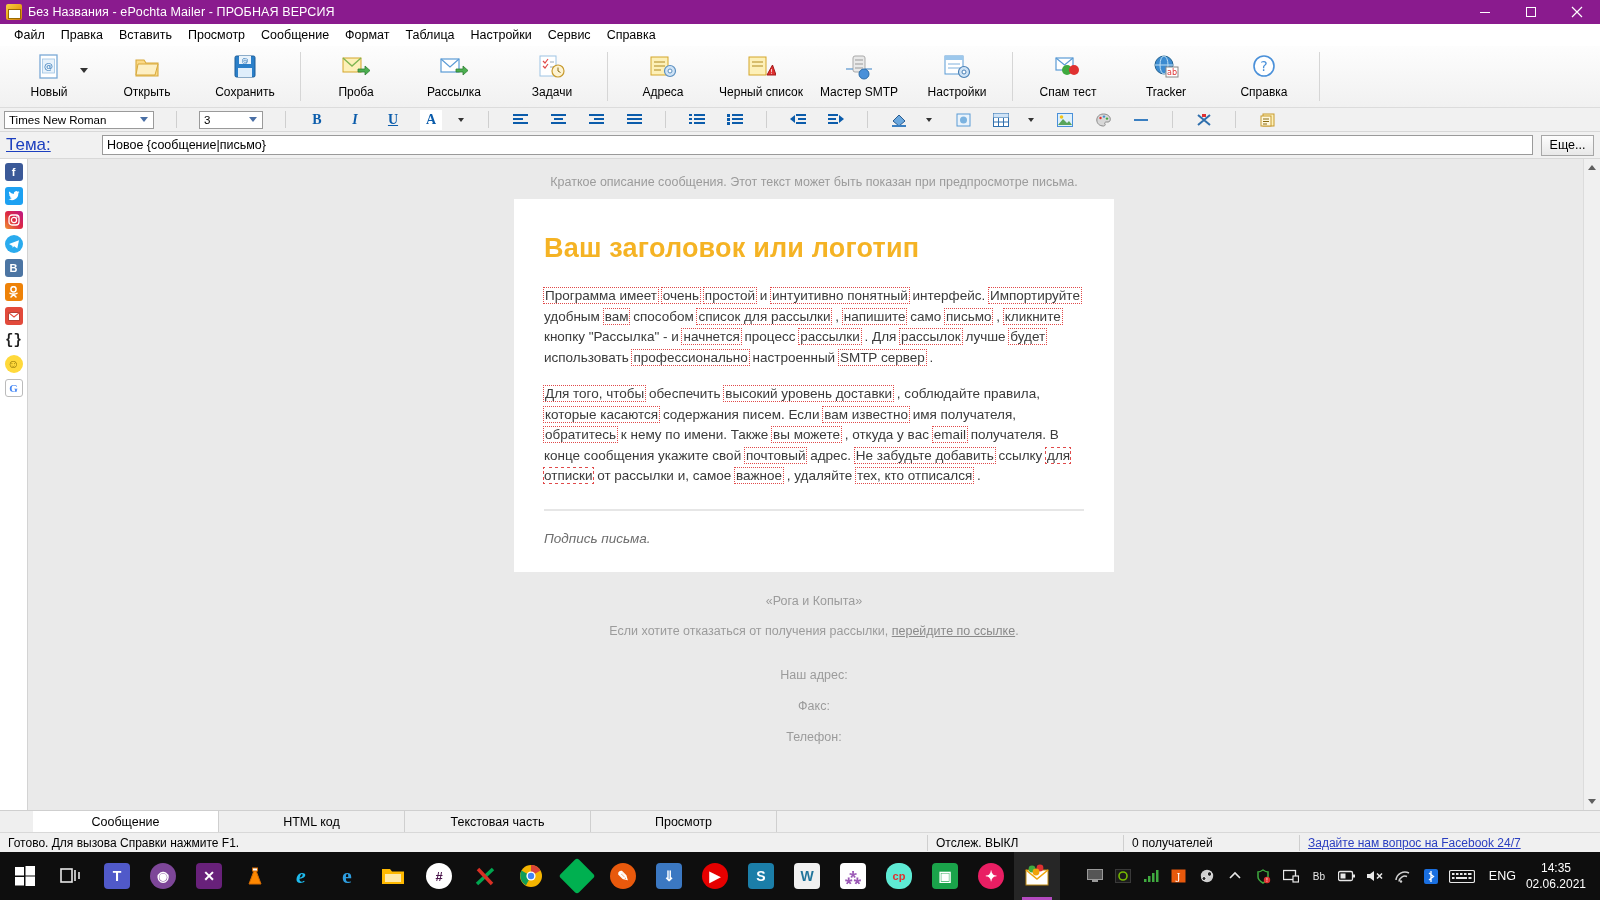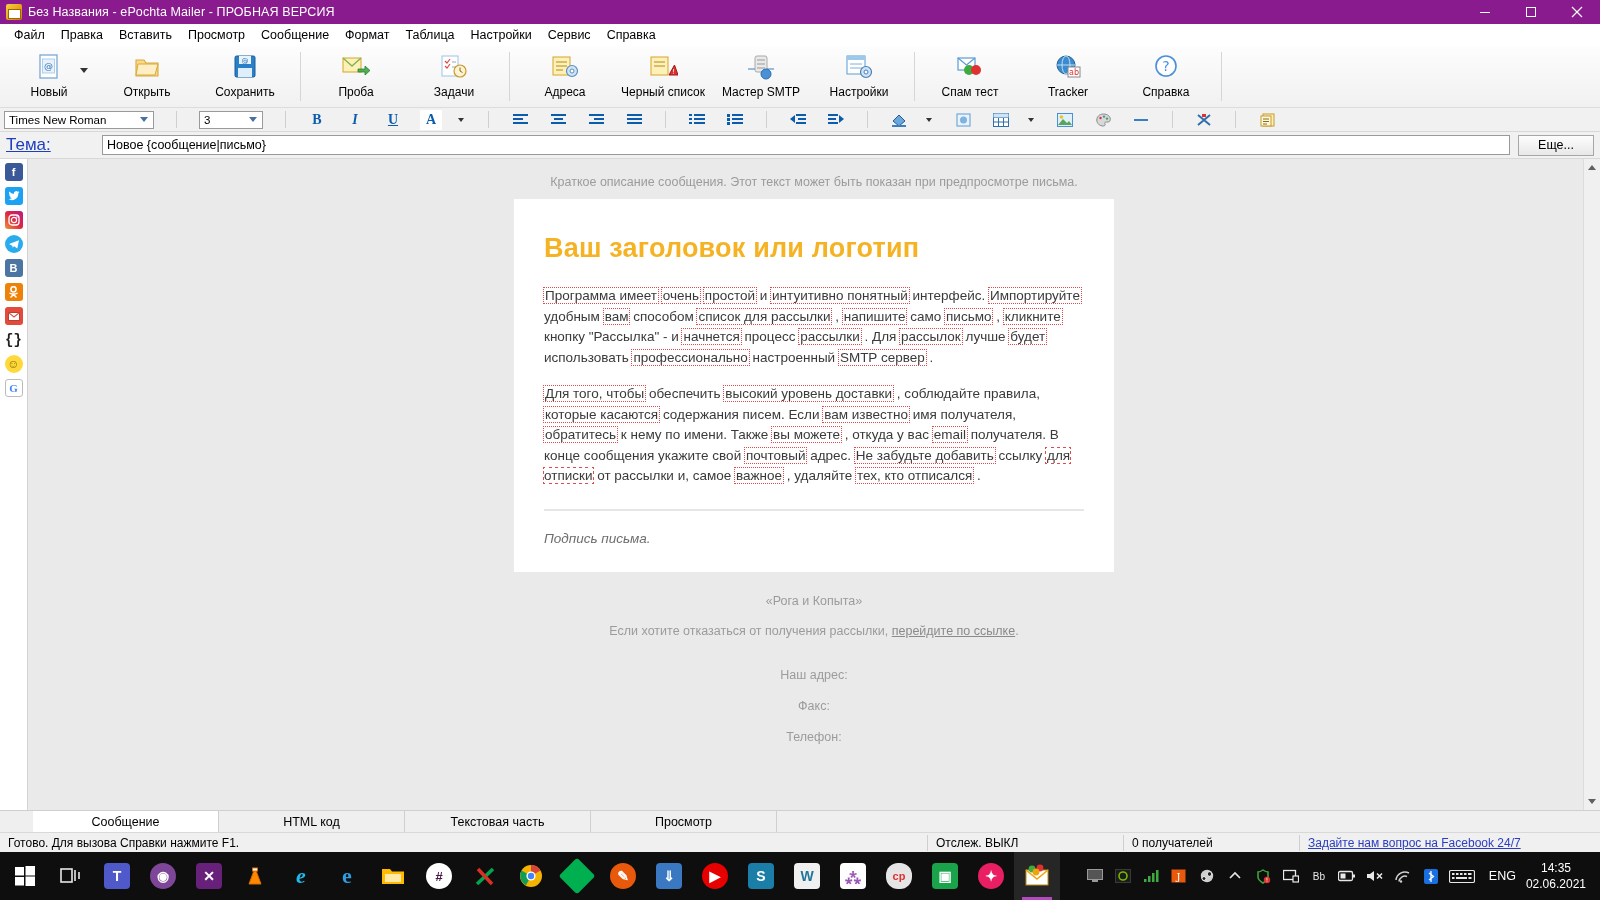--- a/index.html
+++ b/index.html
@@ -94,21 +94,21 @@
   }
   .subjbar .lbl{
     color:#1c3fbf; text-decoration:underline; font-size:17px; width:96px;
     padding-right:16px; cursor:pointer;
   }
   .subjbar input{
     flex:1 1 auto; height:20px; border:1px solid #9a9a9a; background:#fff;
     font-family:"Liberation Sans", sans-serif; font-size:12.5px; padding:1px 4px; outline:none;
   }
   .subjbar .more{
-    margin-left:8px; width:76px; height:21px; font-size:12.5px;
+    margin-left:8px; width:53px; height:21px; font-size:12.5px;
     background:linear-gradient(180deg,#fdfdfd,#e8e8e8); border:1px solid #a7a7a7;
     display:flex; align-items:center; justify-content:center; cursor:default;
   }
 
   
   .bodyarea{ flex:1 1 auto; display:flex; position:relative; min-height:0; background:#eaeaea; }
   .socialbar{
     width:28px; flex:0 0 28px; background:#ffffff; border-right:1px solid #d3d3d3;
     display:flex; flex-direction:column; align-items:center; padding-top:4px; gap:6px;
   }
@@ -290,20 +290,30 @@
             <rect x="2" y="5" width="18" height="14" fill="#fdf0b8" stroke="#d4a62a"></rect>
             <path d="M2 5 L11 13 L20 5" fill="none" stroke="#7fb551" stroke-width="1.4"></path>
             <path d="M17 16 h7 v-3 l5 4.5 -5 4.5 v-3 h-7 z" fill="#4caf50" stroke="#2e7d32" stroke-width="0.8"></path>
           </svg>
         </div>
         <div class="lb">Проба</div>
       </div>
       <div class="tb-item">
         <div class="ic">
           <svg width="30" height="28" viewBox="0 0 30 28">
+            <rect x="2" y="6" width="18" height="13" fill="#fff" stroke="#5b9bd5" stroke-width="1.2"></rect>
+            <path d="M2 6 L11 14 L20 6" fill="none" stroke="#5b9bd5" stroke-width="1.2"></path>
+            <path d="M17 16 h7 v-3 l5 4.5 -5 4.5 v-3 h-7 z" fill="#4caf50" stroke="#2e7d32" stroke-width="0.8"></path>
+          </svg>
+        </div>
+        <div class="lb">Рассылка</div>
+      </div>
+      <div class="tb-item">
+        <div class="ic">
+          <svg width="30" height="28" viewBox="0 0 30 28">
             <rect x="3" y="3" width="16" height="20" fill="#fff" stroke="#9ec4e4"></rect>
             <path d="M6 8 l2 2 3-4 M6 13 l2 2 3-4" stroke="#e04a4a" stroke-width="1.2" fill="none"></path>
             <line x1="13" y1="9" x2="17" y2="9" stroke="#9ab" stroke-width="1"></line>
             <line x1="13" y1="14" x2="17" y2="14" stroke="#9ab" stroke-width="1"></line>
             <circle cx="21" cy="18" r="6" fill="#fdf3d2" stroke="#c79a2e" stroke-width="1.2"></circle>
             <path d="M21 14.5 v3.5 l2.5 1.5" stroke="#8a6a12" stroke-width="1" fill="none"></path>
           </svg>
         </div>
         <div class="lb">Задачи</div>
       </div>
@@ -756,21 +766,21 @@
     <div class="tbi">
         <div class="g" style="background:#1b7ea8;border-radius:4px">S</div>
       </div>
     <div class="tbi">
         <div class="g" style="background:#f0f0f0;color:#21759b;border-radius:4px">W</div>
       </div>
     <div class="tbi">
         <div class="g" style="background:#fff;color:#9b59b6;border-radius:4px">⁂</div>
       </div>
     <div class="tbi">
-        <div class="g" style="background:#e5e5e5;color:#e03131;border-radius:12px;font-size:11px">cp</div>
+        <div class="g" style="background:#5eead4;color:#e03131;border-radius:12px;font-size:11px">cp</div>
       </div>
     <div class="tbi">
         <div class="g" style="background:#1aa34a;border-radius:4px">▣</div>
       </div>
     <div class="tbi">
         <div class="g" style="background:#e91e63;border-radius:50%">✦</div>
       </div>
     <div class="tbi active">
       <svg width="26" height="24" viewBox="0 0 26 24">
           <rect x="2" y="6" width="22" height="15" fill="#fff" stroke="#c08a12"></rect>

